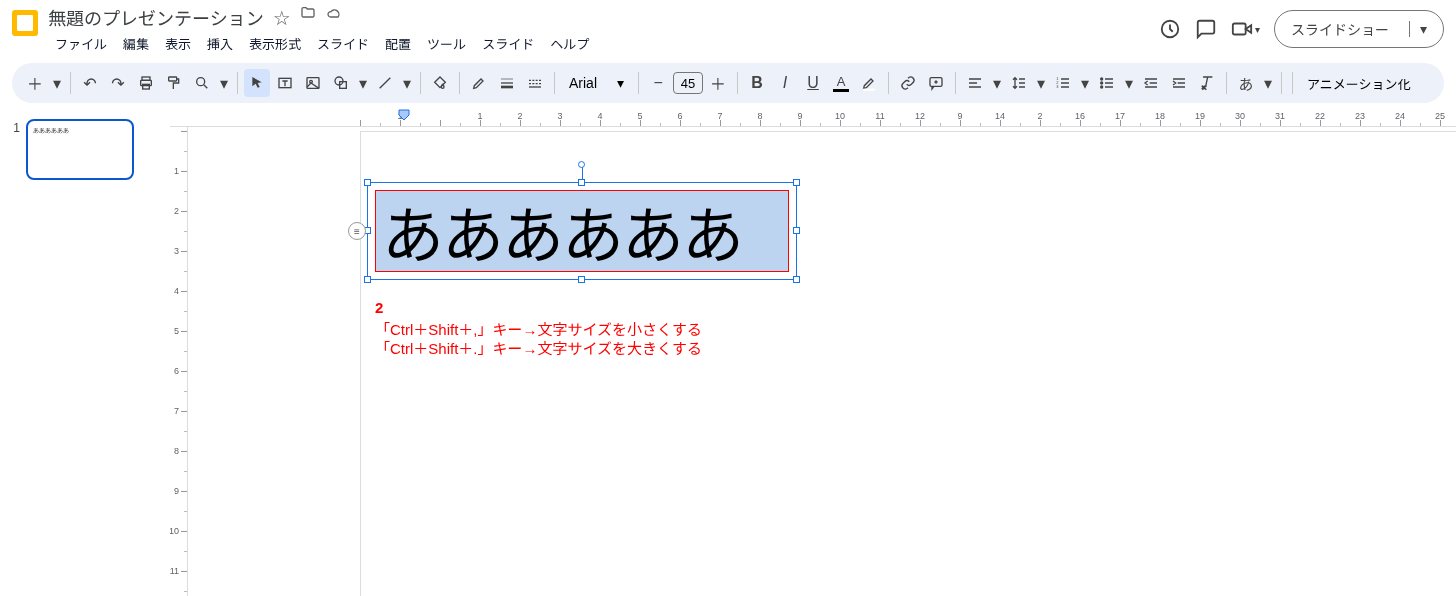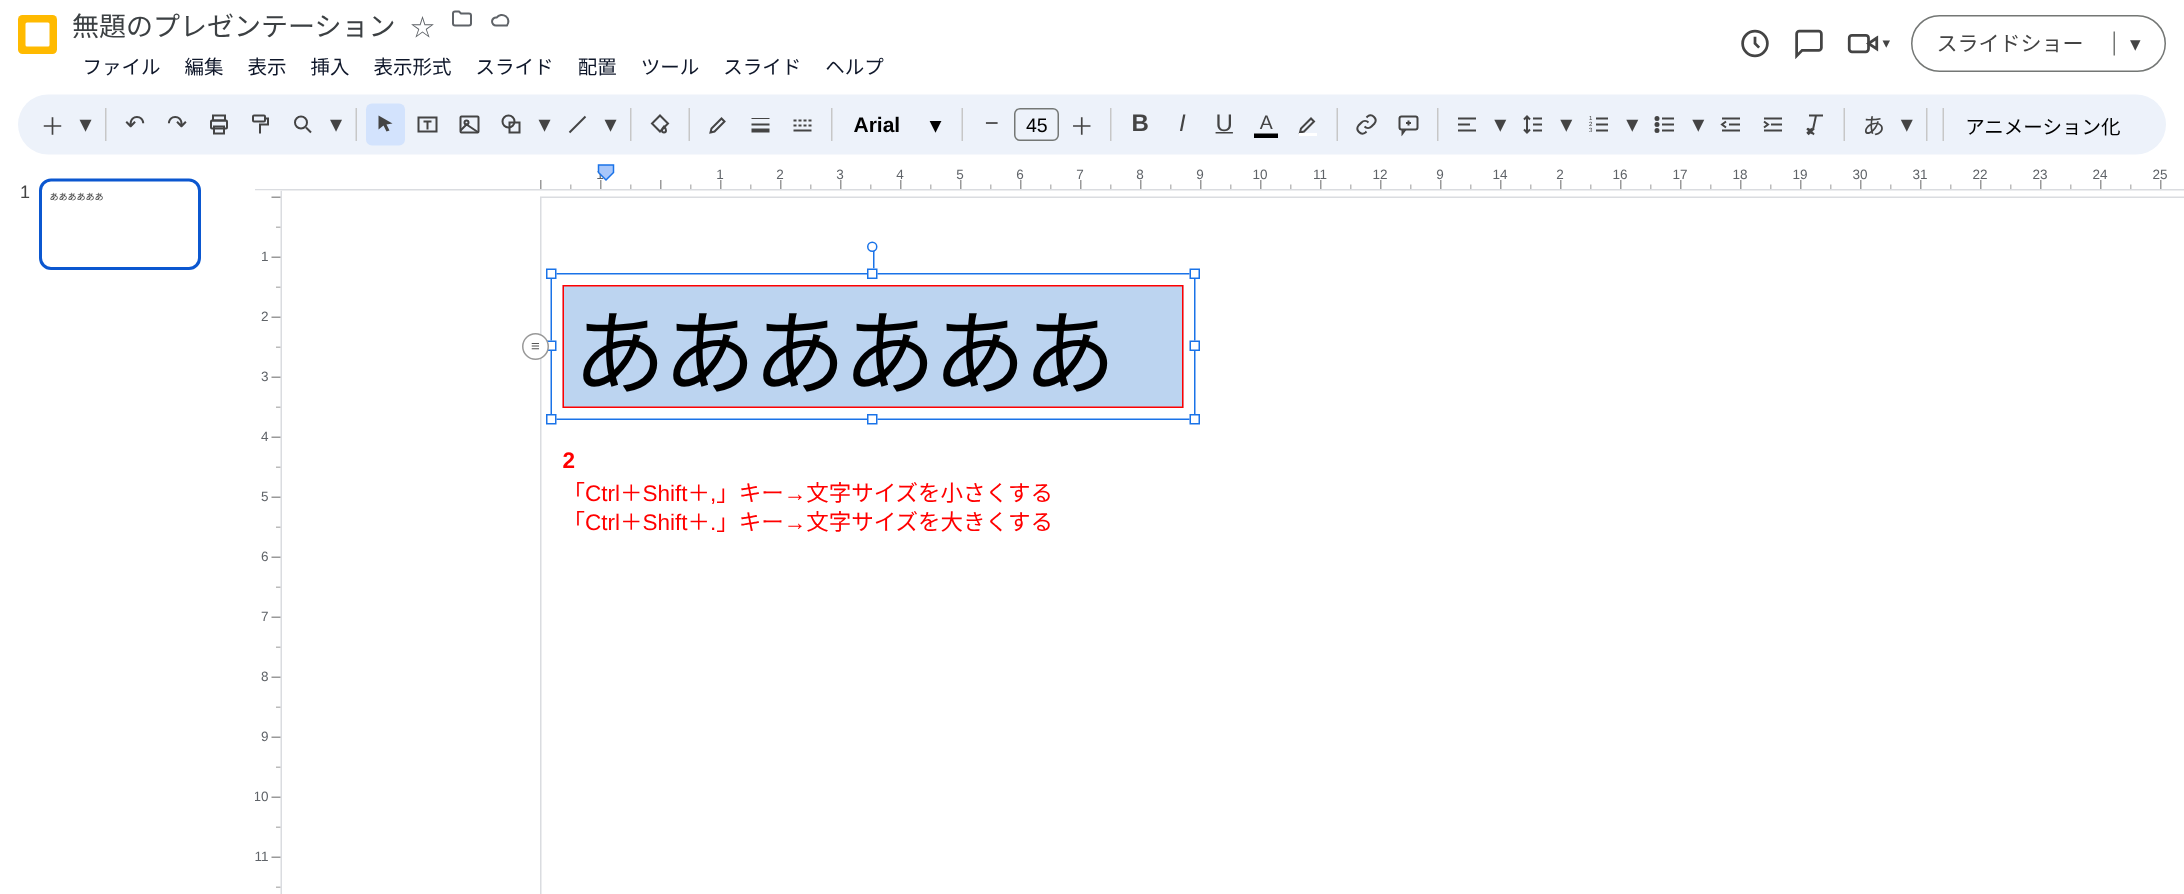--- a/index.html
+++ b/index.html
@@ -21,21 +21,21 @@
   .slideshow-btn { border: 1px solid #747775; border-radius: 40px; padding: 8px 16px; font-size: 14px; color: #444; display: flex; align-items: center; gap: 16px; }
   .slideshow-btn .drop { border-left: 1px solid #747775; padding-left: 10px; margin-left: 4px; }
   
   
   .toolbar-wrap { padding: 6px 12px; }
   .toolbar { background: #edf2fa; border-radius: 24px; height: 40px; display: flex; align-items: center; padding: 0 10px; gap: 2px; }
   .tb-btn { width: 26px; height: 28px; display: flex; align-items: center; justify-content: center; border-radius: 4px; color: #444; font-size: 16px; cursor: pointer; position: relative; }
   .tb-btn.narrow { width: 14px; }
   .tb-btn.active { background: #d3e3fd; }
   .tb-sep { width: 1px; height: 22px; background: #c7c7c7; margin: 0 4px; }
-  .font-sel { min-width: 64px; font-size: 14px; padding: 0 8px; display: flex; align-items: flex-start; gap: 20px; font-weight: bold; }
+  .font-sel { min-width: 64px; font-size: 14px; padding: 0 8px; display: flex; align-items: flex-start; gap: 20px; }
   .size-box { width: 30px; height: 22px; border: 1px solid #747775; border-radius: 4px; text-align: center; font-size: 13px; display: flex; align-items: center; justify-content: center; }
   .tb-text-btn { font-size: 13px; padding: 0 8px; cursor: pointer; }
   
   
   .body { display: flex; height: calc(596px - 98px); }
   
   .film-strip { width: 170px; padding: 10px 0 10px 6px; overflow-y: auto; }
   .thumb-row { display: flex; align-items: flex-start; gap: 6px; }
   .thumb-num { width: 14px; text-align: right; font-size: 12px; color: #444; margin-top: 2px; }
   .thumb { width: 108px; height: 61px; border: 2px solid #0b57d0; border-radius: 8px; background: #fff; position: relative; padding: 5px; }

